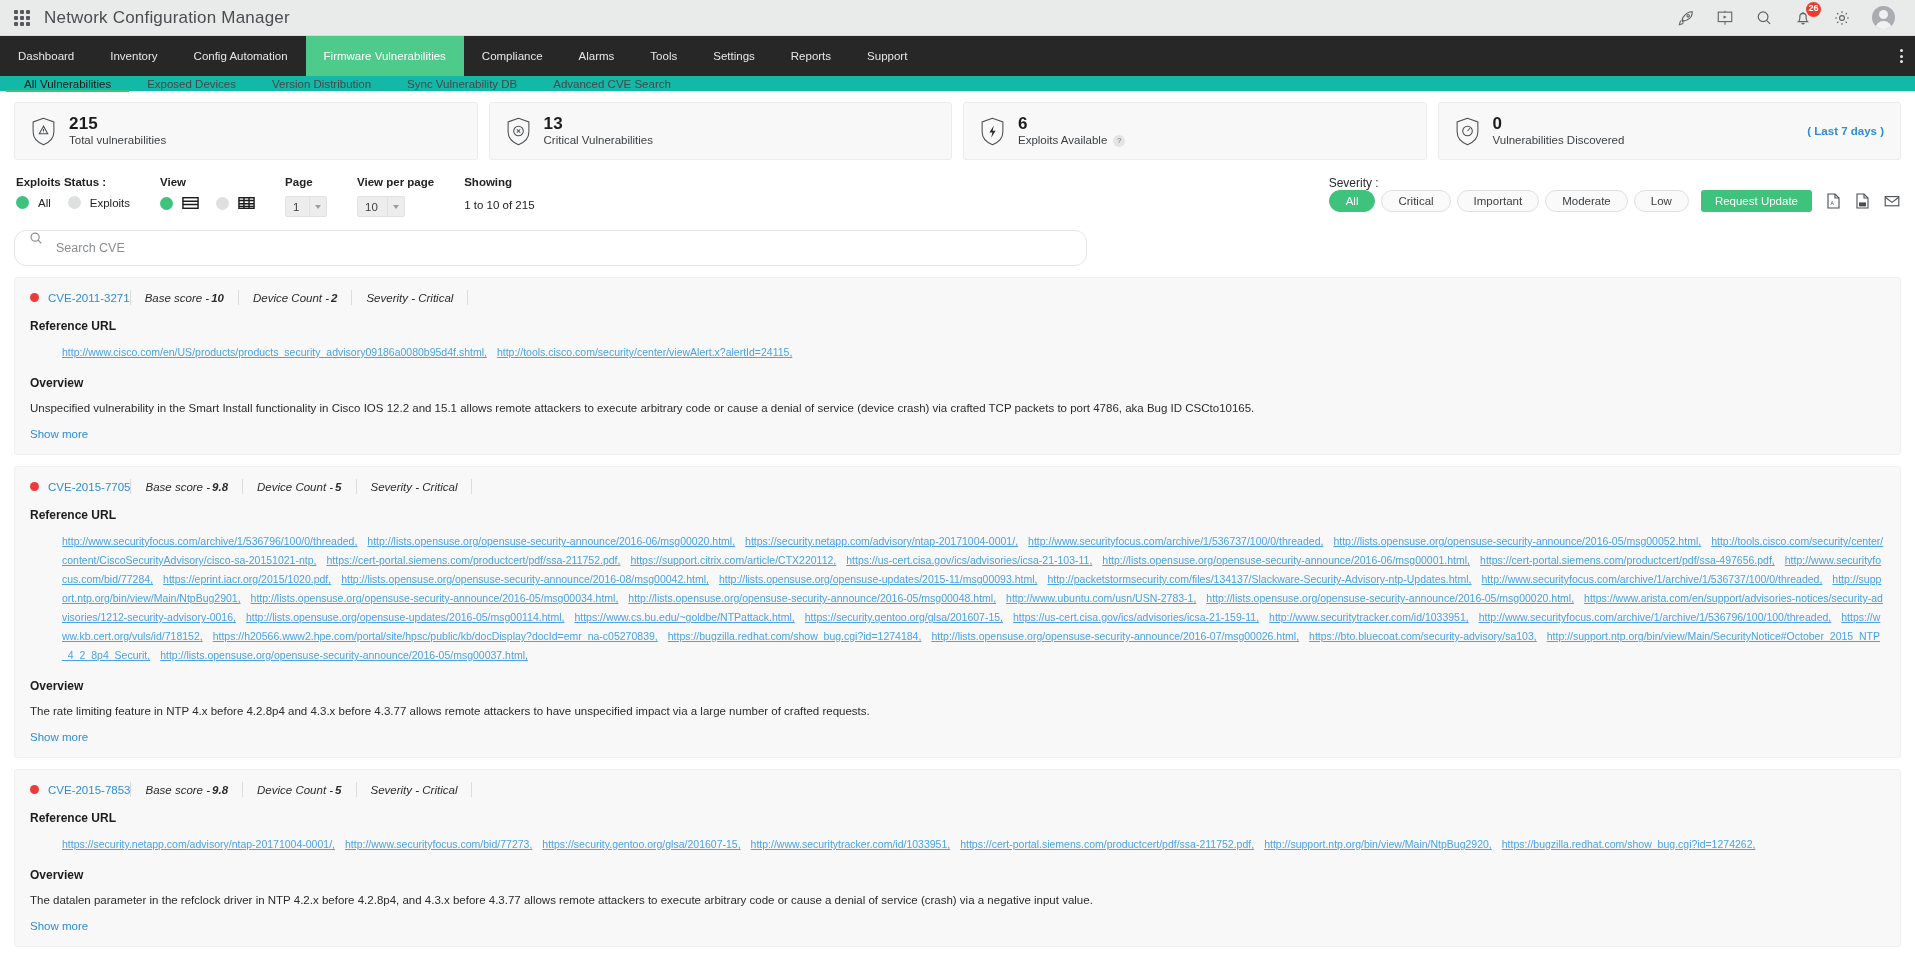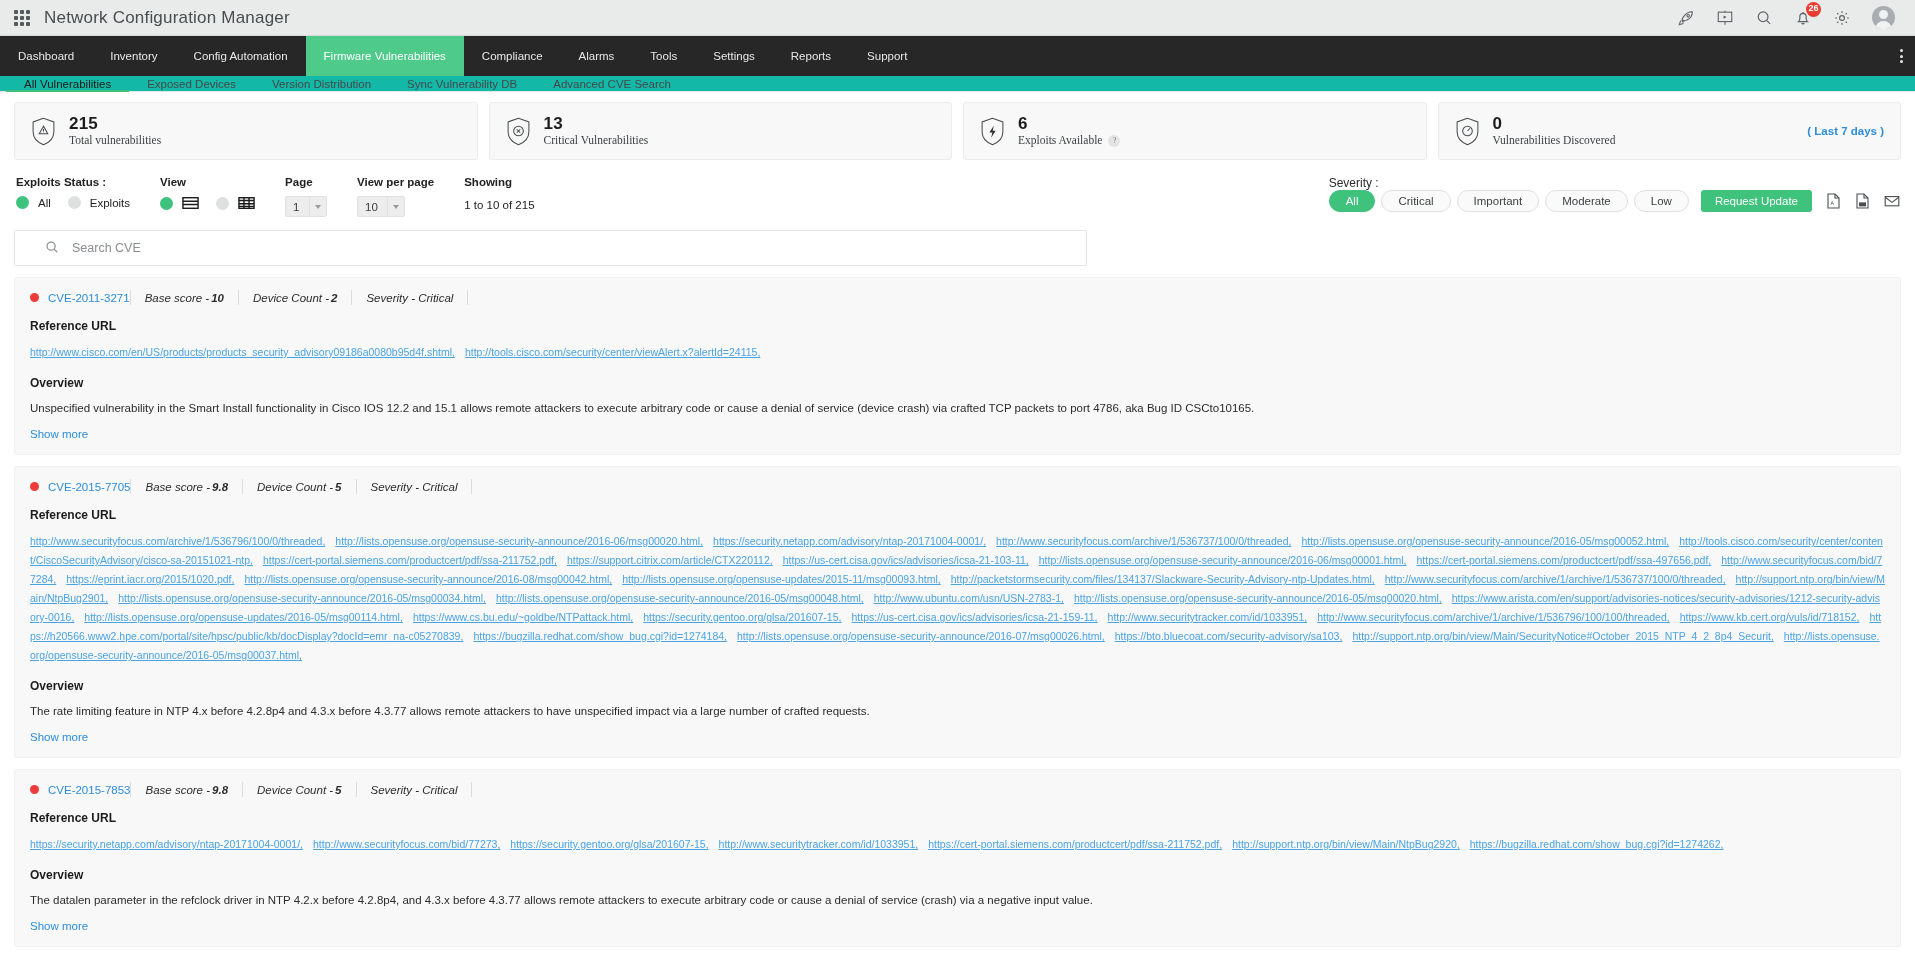--- a/index.html
+++ b/index.html
@@ -63,21 +63,21 @@
   .content { padding:10px 14px 0 14px; }
 
   .cards { display:flex; gap:11px; }
   .card {
     flex:1; background:#f8f8f8; border:1px solid #ececec; border-radius:3px;
     height:58px; display:flex; align-items:center; padding:0 16px; position:relative;
   }
   .card .shield { width:25px; height:29px; margin-right:13px; flex:none; color:#4a4e51;}
   .card .ctext { display:flex; flex-direction:column; justify-content:center; }
   .card .cnum { font-size:17px; font-weight:700; color:#1c1c1c; line-height:19px; letter-spacing:.2px;}
-  .card .clabel { font-size:11.5px; color:#3b3f42; line-height:15px; display:flex; align-items:center; gap:6px;font-family:Liberation Serif, serif;}
+  .card .clabel { font-size:11.5px; color:#3b3f42; line-height:15px; display:flex; align-items:center; gap:6px;}
   .qmark { width:12px; height:12px; border-radius:50%; background:#e4e4e4; color:#6f7376;
            font-size:8px; line-height:12px; text-align:center; display:inline-block; cursor:pointer;}
   .card .last-days { position:absolute; right:16px; font-size:11.5px; color:#2c8ddb; font-weight:600; cursor:pointer;}
 
   
   .filters { display:flex; align-items:flex-start; margin-top:16px; padding:0 2px; position:relative; height:44px;}
   .fgroup { display:flex; flex-direction:column; margin-right:30px; }
   .fgroup .flabel { font-size:11.5px; font-weight:700; color:#222; margin-bottom:8px; white-space:nowrap;}
   .frow { display:flex; align-items:center; gap:9px; }
   .radio { width:13px; height:13px; border-radius:50%; background:#dedfdf; display:inline-block;
@@ -109,22 +109,22 @@
   }
   .pill.on { background:#3ec27c; border-color:#3ec27c; color:#fff; }
   .btn-request {
     height:22px; padding:0 14px; border-radius:3px; background:#3ec27c; color:#fff; font-size:11.5px;
     display:flex; align-items:center; cursor:pointer; margin-left:6px; font-weight:400;
   }
   .exp-ic { width:15px; height:16px; margin-left:8px; cursor:pointer; color:#4a4e51;}
 
   
   .searchbar {
-    margin-top:10px; height:36px; background:#fff; border:1px solid #e6e6e6; border-radius:1px;
-    display:flex; align-items:center; padding:0 30px; width:1073px;
+    margin-top:10px; height:36px; background:#fff; border:1px solid #e6e6e6; border-radius:12px;
+    display:flex; padding:0 14px; width:1073px;
   }
   .searchbar svg { margin-right:11px; color:#8d9194; flex:none;}
   .searchbar input {
     border:none; outline:none; font-size:12.5px; color:#44484b; font-family:inherit; width:100%;
     background:transparent;
   }
   .searchbar input::placeholder { color:#8a8e91; }
 
   
   .cve {
@@ -133,21 +133,21 @@
   }
   .cve-head { display:flex; align-items:center; height:15px; }
   .dot { width:9px; height:9px; border-radius:50%; background:#ed3b3b; margin-right:9px; flex:none;}
   .cve-id { font-size:11.5px; color:#2c8ddb; cursor:pointer; }
   .meta { font-size:11.5px; color:#2b2b2b; padding:0 14px; border-left:1px solid #dcdcdc; height:15px;
           display:flex; align-items:center;font-style:italic; }
   .meta:first-of-type { }
   .meta b { font-weight:700; margin-left:2px; }
   .sep-end { border-left:1px solid #dcdcdc; height:15px; }
   .cve-sub { font-size:12px; font-weight:700; color:#1c1c1c; margin-top:14px; }
-  .urls { margin-top:10px; line-height:19px; }
+  .urls { margin-top:10px; line-height:19px;margin-left:32px; }
   .urls a { font-size:10.5px; color:#4aa3e3; text-decoration:underline; margin-right:10px;
             word-break:break-all; }
   .ov-text { font-size:11.5px; color:#2b2b2b; margin-top:10px; line-height:16px; }
   .showmore { font-size:11.5px; color:#2c8ddb; margin-top:12px; cursor:pointer; display:inline-block;}
 </style>
 </head>
 <body>
 
 <div class="topbar">
   <div class="grid-icon">

